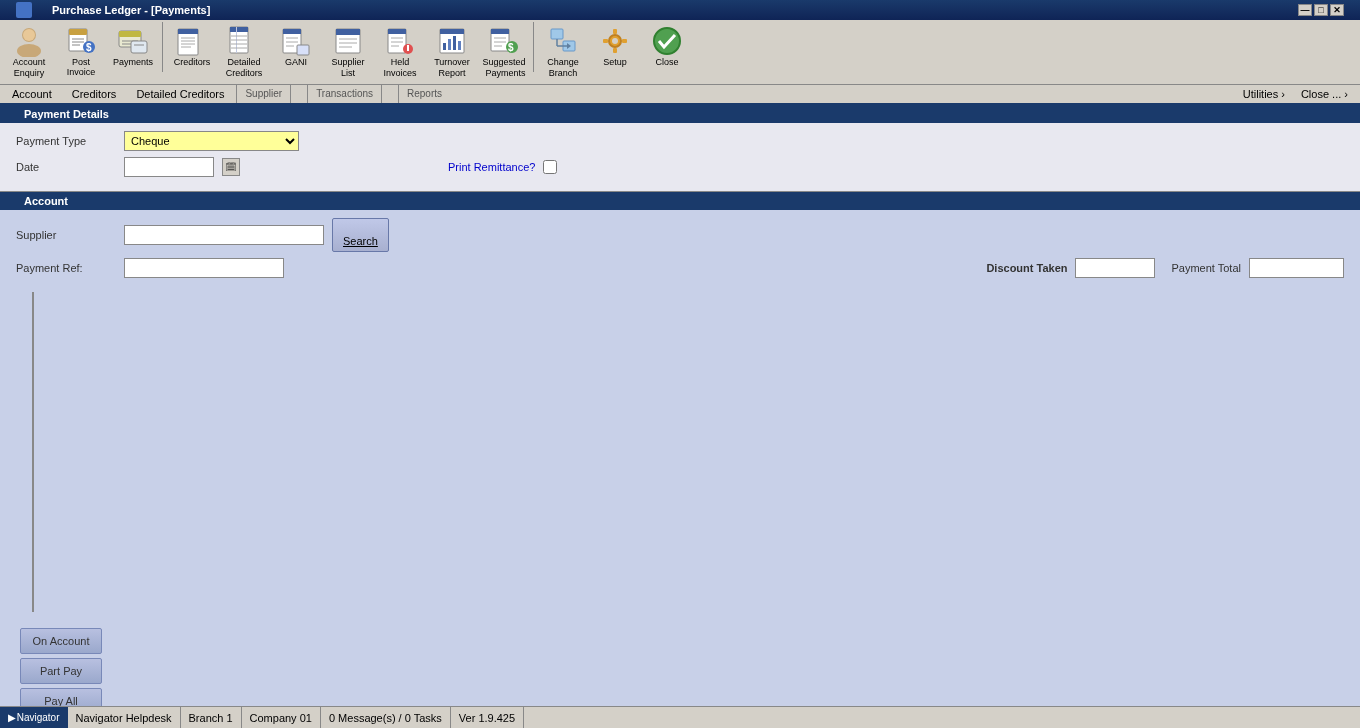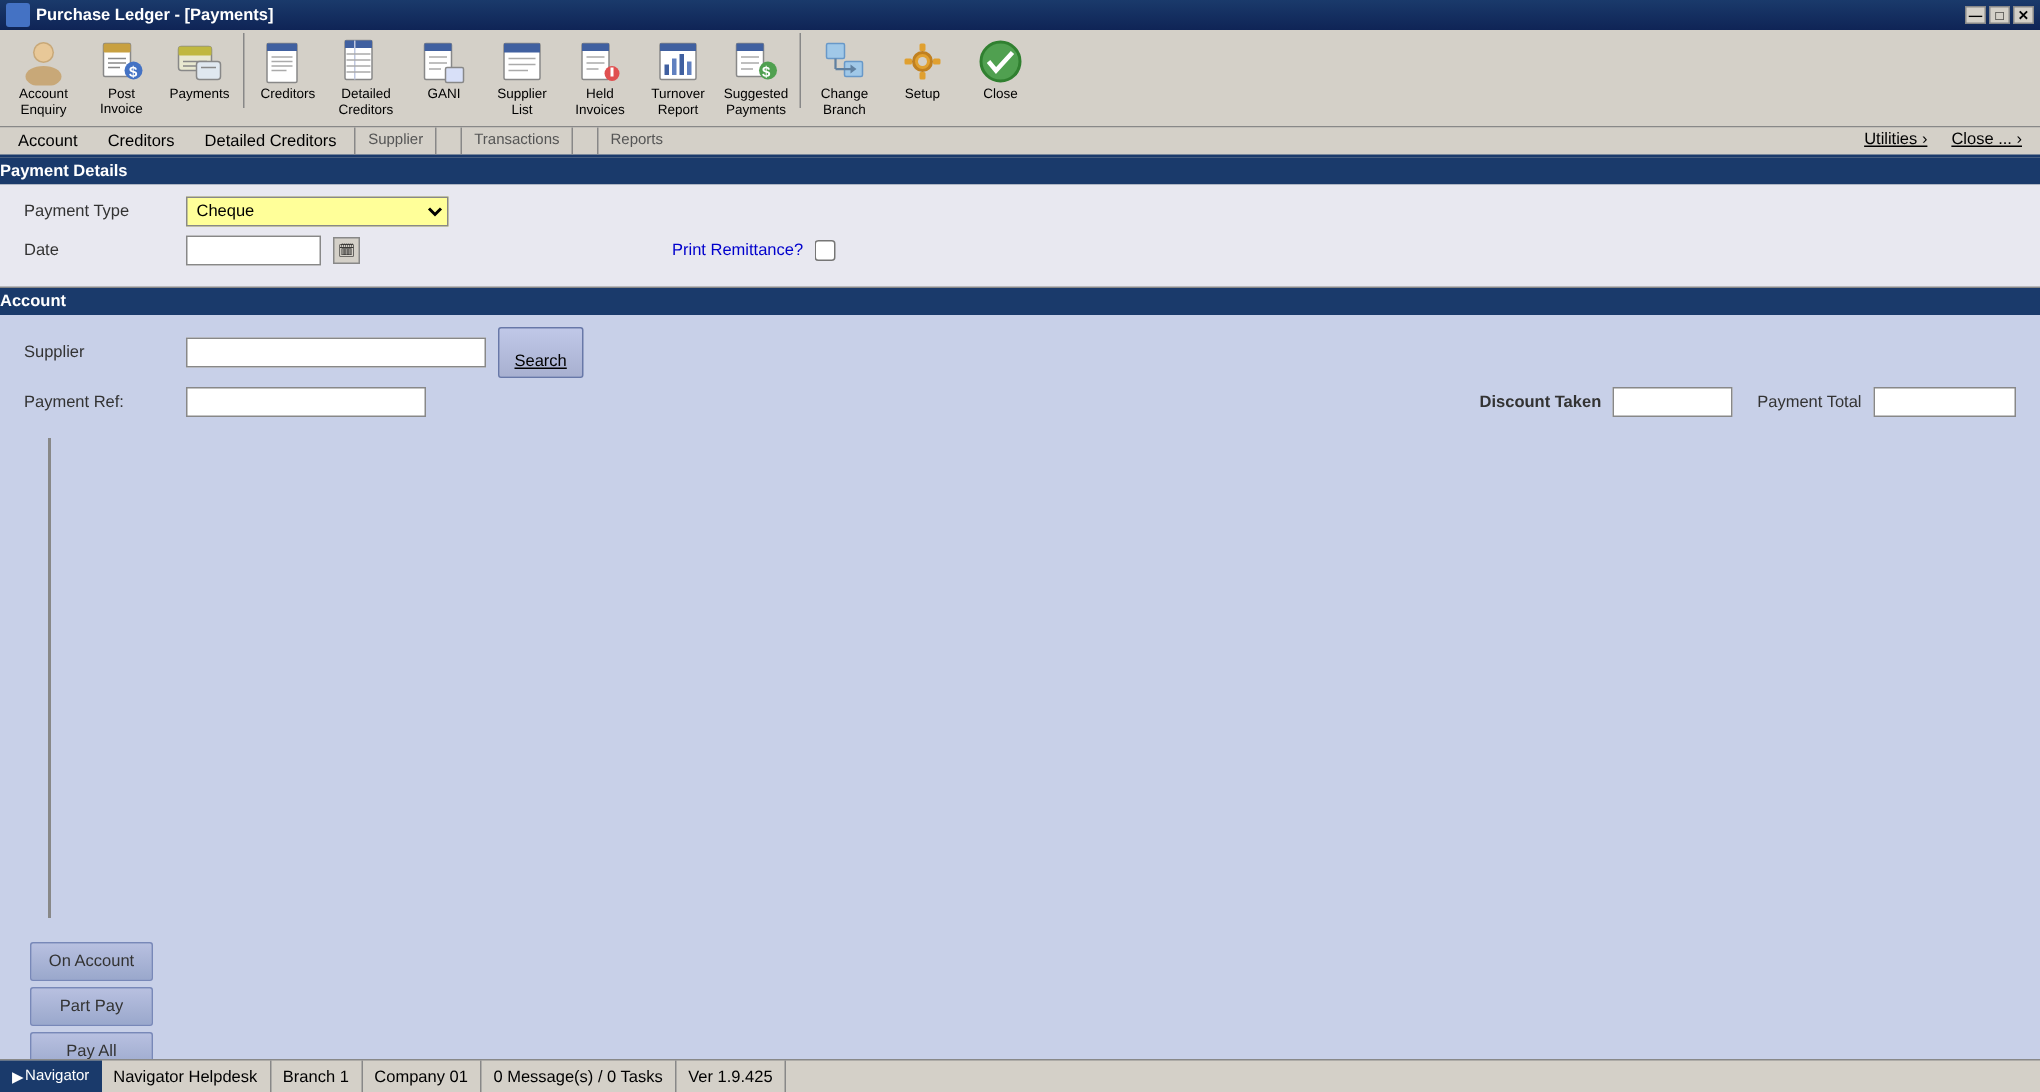--- a/index.html
+++ b/index.html
@@ -5,23 +5,24 @@
     * { box-sizing: border-box; margin: 0; padding: 0; }
     body { font-family: 'Segoe UI', Tahoma, Geneva, Verdana, sans-serif; font-size: 11px; background: #d4d0c8; overflow: hidden; }
 
     
     #title-bar {
       background: linear-gradient(to bottom, #1a3a6b, #0f2456);
       color: white;
       height: 20px;
       display: flex;
       align-items: center;
-      padding: 0 4px;
+      padding: 0 16px;
       font-size: 11px;
       font-weight: bold;
+      gap: 16px;
     }
     #title-bar-controls {
       margin-left: auto;
       display: flex;
       gap: 2px;
     }
     #title-bar-controls span {
       background: #d4d0c8;
       color: black;
       width: 14px;
@@ -86,34 +87,34 @@
       padding: 2px 4px;
       color: black;
     }
     .menu-section-label {
       color: #555;
       font-size: 10px;
       padding: 0 8px;
     }
     .menu-section-end {
       display: flex;
+      align-items: center;
       height: 100%;
       padding: 0 8px;
       gap: 8px;
       margin-left: auto;
-      text-decoration: underline;
     }
 
     
     .section-header {
       background: #1a3a6b;
       color: white;
       font-weight: bold;
       font-size: 11px;
-      padding: 3px 0;
+      padding: 3px 24px;
     }
 
     
     #payment-details {
       background: #e8e8f0;
       padding: 8px 16px;
       border-bottom: 1px solid #888;
     }
     .form-row {
       display: flex;
@@ -444,21 +445,21 @@
   <button class="toolbar-btn">
     <svg class="icon-svg" viewBox="0 0 32 32">
       <rect x="3" y="4" width="18" height="22" rx="1" fill="white" stroke="#888"></rect>
       <rect x="3" y="4" width="18" height="5" fill="#4060a0"></rect>
       <line x1="6" y1="13" x2="18" y2="13" stroke="#aaa" stroke-width="1"></line>
       <line x1="6" y1="17" x2="18" y2="17" stroke="#aaa" stroke-width="1"></line>
       <line x1="6" y1="21" x2="14" y2="21" stroke="#aaa" stroke-width="1"></line>
       <circle cx="24" cy="22" r="6" fill="#50a050"></circle>
       <text x="20" y="26" fill="white" font-size="10" font-weight="bold">$</text>
     </svg>
-    <span style="font-size:9px;text-align:center;line-height:1.2;">Suggested<br>Payments</span>
+    <span style="font-size:9px;text-align:right;line-height:1.2;">Suggested<br>Payments</span>
   </button>
 
   <div class="toolbar-separator"></div>
 
   <button class="toolbar-btn">
     <svg class="icon-svg" viewBox="0 0 32 32">
       <rect x="4" y="4" width="12" height="10" rx="1" fill="#a0c8e8" stroke="#6898c8"></rect>
       <rect x="16" y="16" width="12" height="10" rx="1" fill="#a0c8e8" stroke="#6898c8"></rect>
       <line x1="10" y1="14" x2="10" y2="21" stroke="#6080a0" stroke-width="1.5"></line>
       <line x1="10" y1="21" x2="22" y2="21" stroke="#6080a0" stroke-width="1.5"></line>

